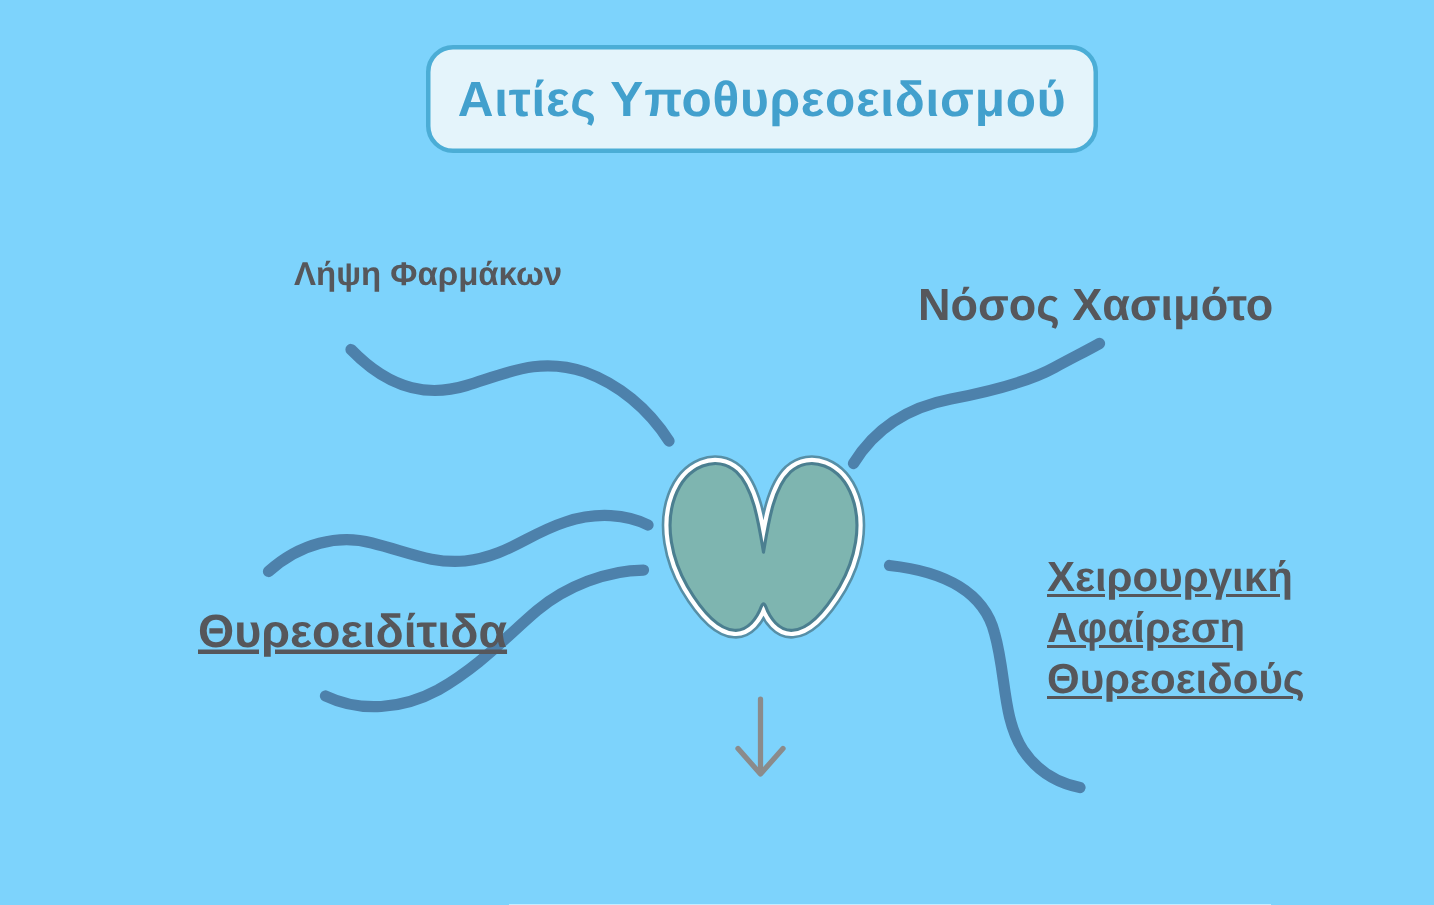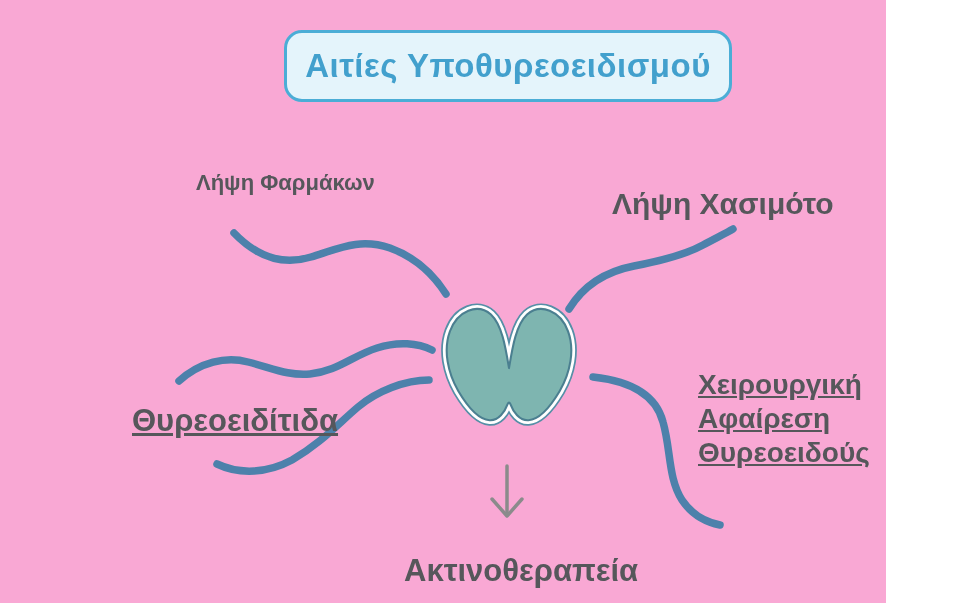--- a/index.html
+++ b/index.html
@@ -2,23 +2,23 @@
 <html><head>
 <meta charset="utf-8">
 <style>
   html, body {
     margin: 0;
     padding: 0;
     background: #ffffff;
   }
   .canvas {
     position: relative;
-    width: 886px;
+    width: 956px;
     height: 603px;
-    background: #f9a8d4;
+    background: #7dd3fc;
     overflow: hidden;
     font-family: "Liberation Sans", "DejaVu Sans", sans-serif;
   }
   svg.layer {
     position: absolute;
     left: 0;
     top: 0;
     width: 956px;
     height: 603px;
   }
@@ -74,26 +74,25 @@
       <line x1="507" y1="466" x2="507" y2="512" stroke="#8b8b8b"></line>
       <polyline points="492,499 507,516 522,499" stroke="#8b8b8b"></polyline>
     </g>
   </svg>
 
   <div class="title-box" style="color: rgb(66, 160, 205); border-color: rgb(75, 173, 214); background-color: rgb(228, 244, 251);">
     <span>Αιτίες Υποθυρεοειδισμού</span>
   </div>
 
   <div class="node-label label-medications" style="color: rgb(86, 87, 91);">Λήψη Φαρμάκων</div>
-  <div class="node-label label-hashimoto" style="color: rgb(86, 87, 91);">Λήψη Χασιμότο</div>
+  <div class="node-label label-hashimoto" style="color: rgb(86, 87, 91);">Νόσος Χασιμότο</div>
   <div class="node-label label-thyroiditis" style="color: rgb(86, 87, 91); text-decoration: underline;">Θυρεοειδίτιδα</div>
   <div class="node-label label-surgery" style="color: rgb(86, 87, 91);">Χειρουργική
 Αφαίρεση
 Θυρεοειδούς</div>
-  <div class="node-label label-radiotherapy" style="color: rgb(86, 87, 91);">Ακτινοθεραπεία</div>
 
   <svg class="thyroid-svg" viewBox="0 0 200 190">
     <path fill="none" stroke-width="16" stroke-linejoin="round" d="M 100,98 C 95,68 90,36 74,21 C 55,4 26,15 15,45 C 5,72 12,105 27,131 C 40,153 56,172 72,173 C 85,174 94,161 98,150 Q 100,145 102,150 C 106,161 115,174 128,173 C 144,172 160,153 173,131 C 188,105 195,72 185,45 C 174,15 145,4 126,21 C 110,36 105,68 100,98 Z" stroke="#568fa7"></path>
     <path fill="none" stroke-width="11" stroke-linejoin="round" d="M 100,98 C 95,68 90,36 74,21 C 55,4 26,15 15,45 C 5,72 12,105 27,131 C 40,153 56,172 72,173 C 85,174 94,161 98,150 Q 100,145 102,150 C 106,161 115,174 128,173 C 144,172 160,153 173,131 C 188,105 195,72 185,45 C 174,15 145,4 126,21 C 110,36 105,68 100,98 Z" stroke="#ffffff"></path>
     <path stroke-width="3" stroke-linejoin="round" d="M 100,98 C 95,68 90,36 74,21 C 55,4 26,15 15,45 C 5,72 12,105 27,131 C 40,153 56,172 72,173 C 85,174 94,161 98,150 Q 100,145 102,150 C 106,161 115,174 128,173 C 144,172 160,153 173,131 C 188,105 195,72 185,45 C 174,15 145,4 126,21 C 110,36 105,68 100,98 Z" fill="#7eb5b0" stroke="#4b7f90"></path>
   </svg>
 
 </div>
 
 </body></html>

